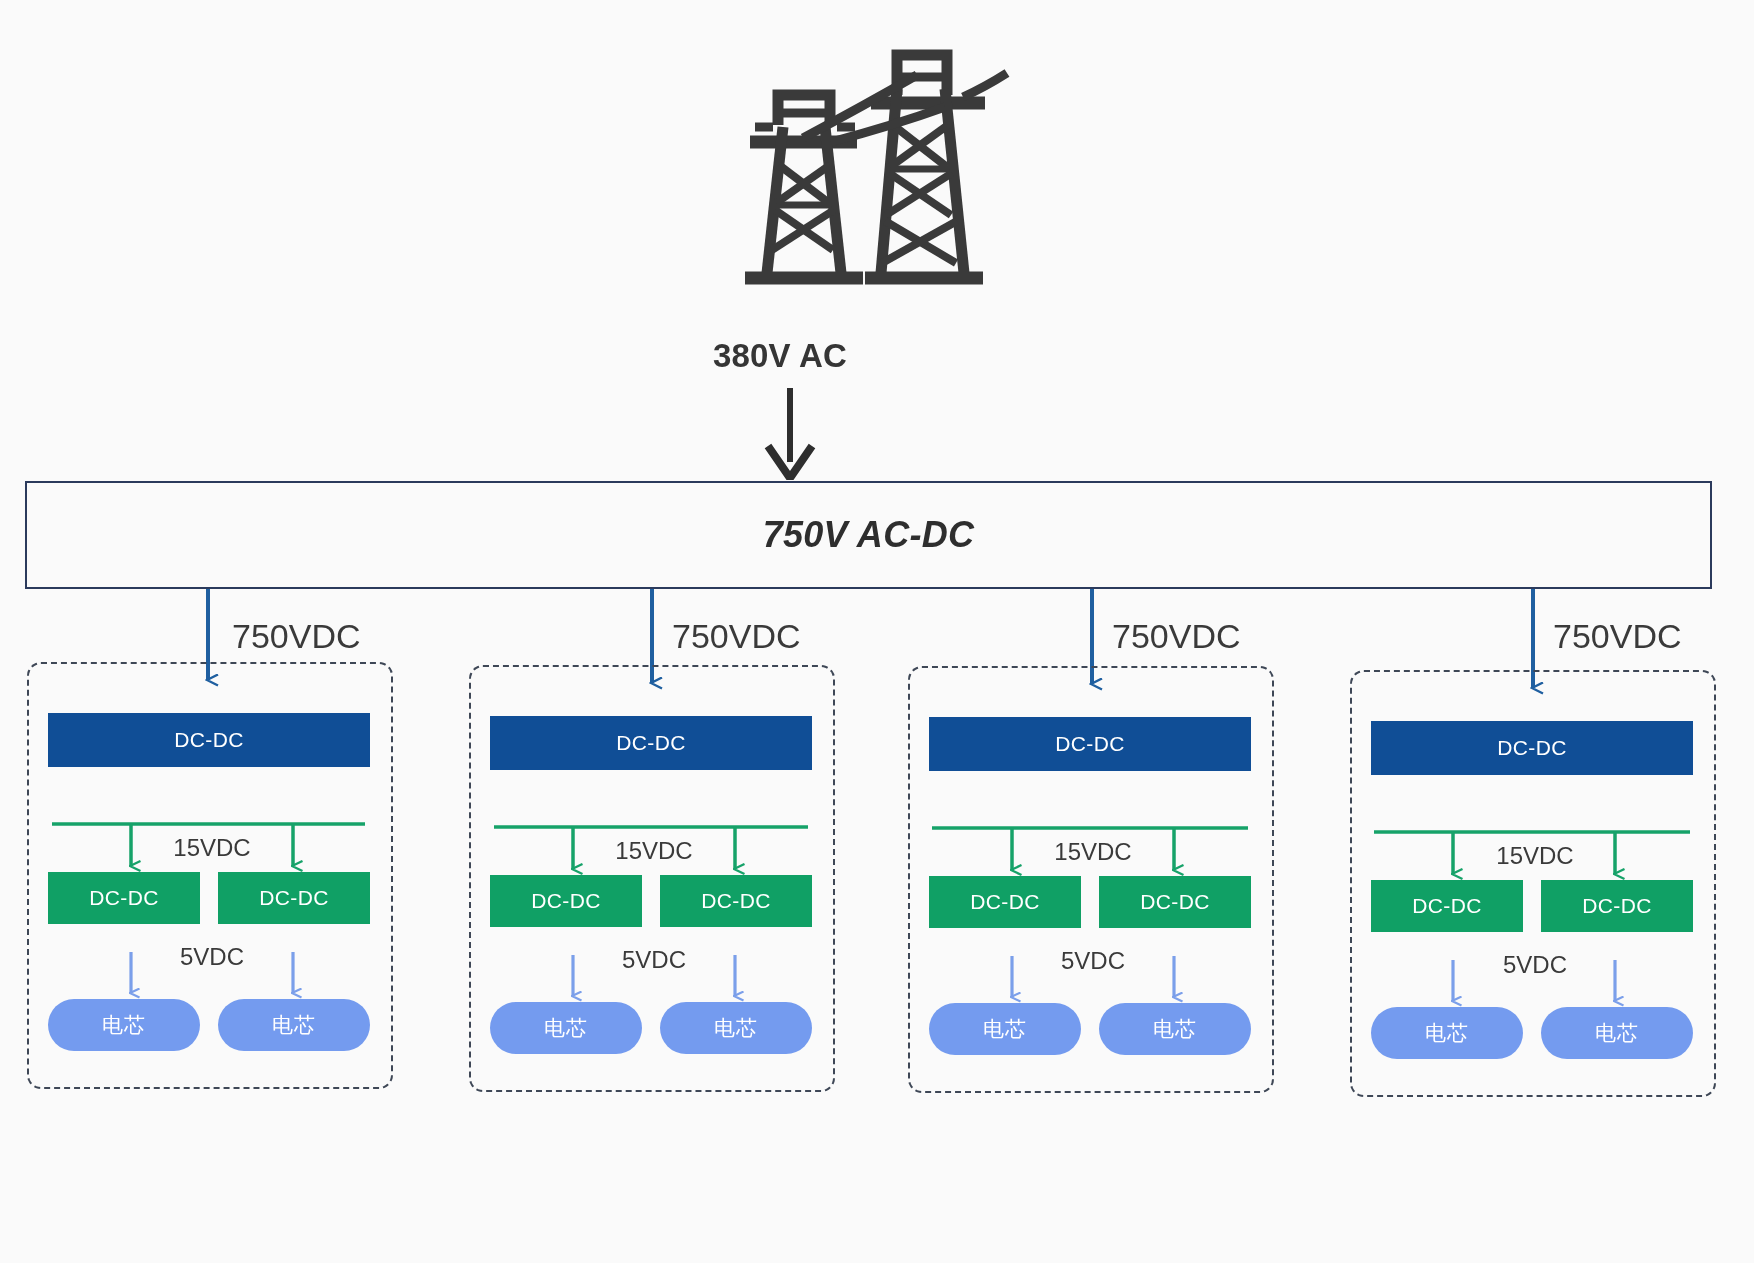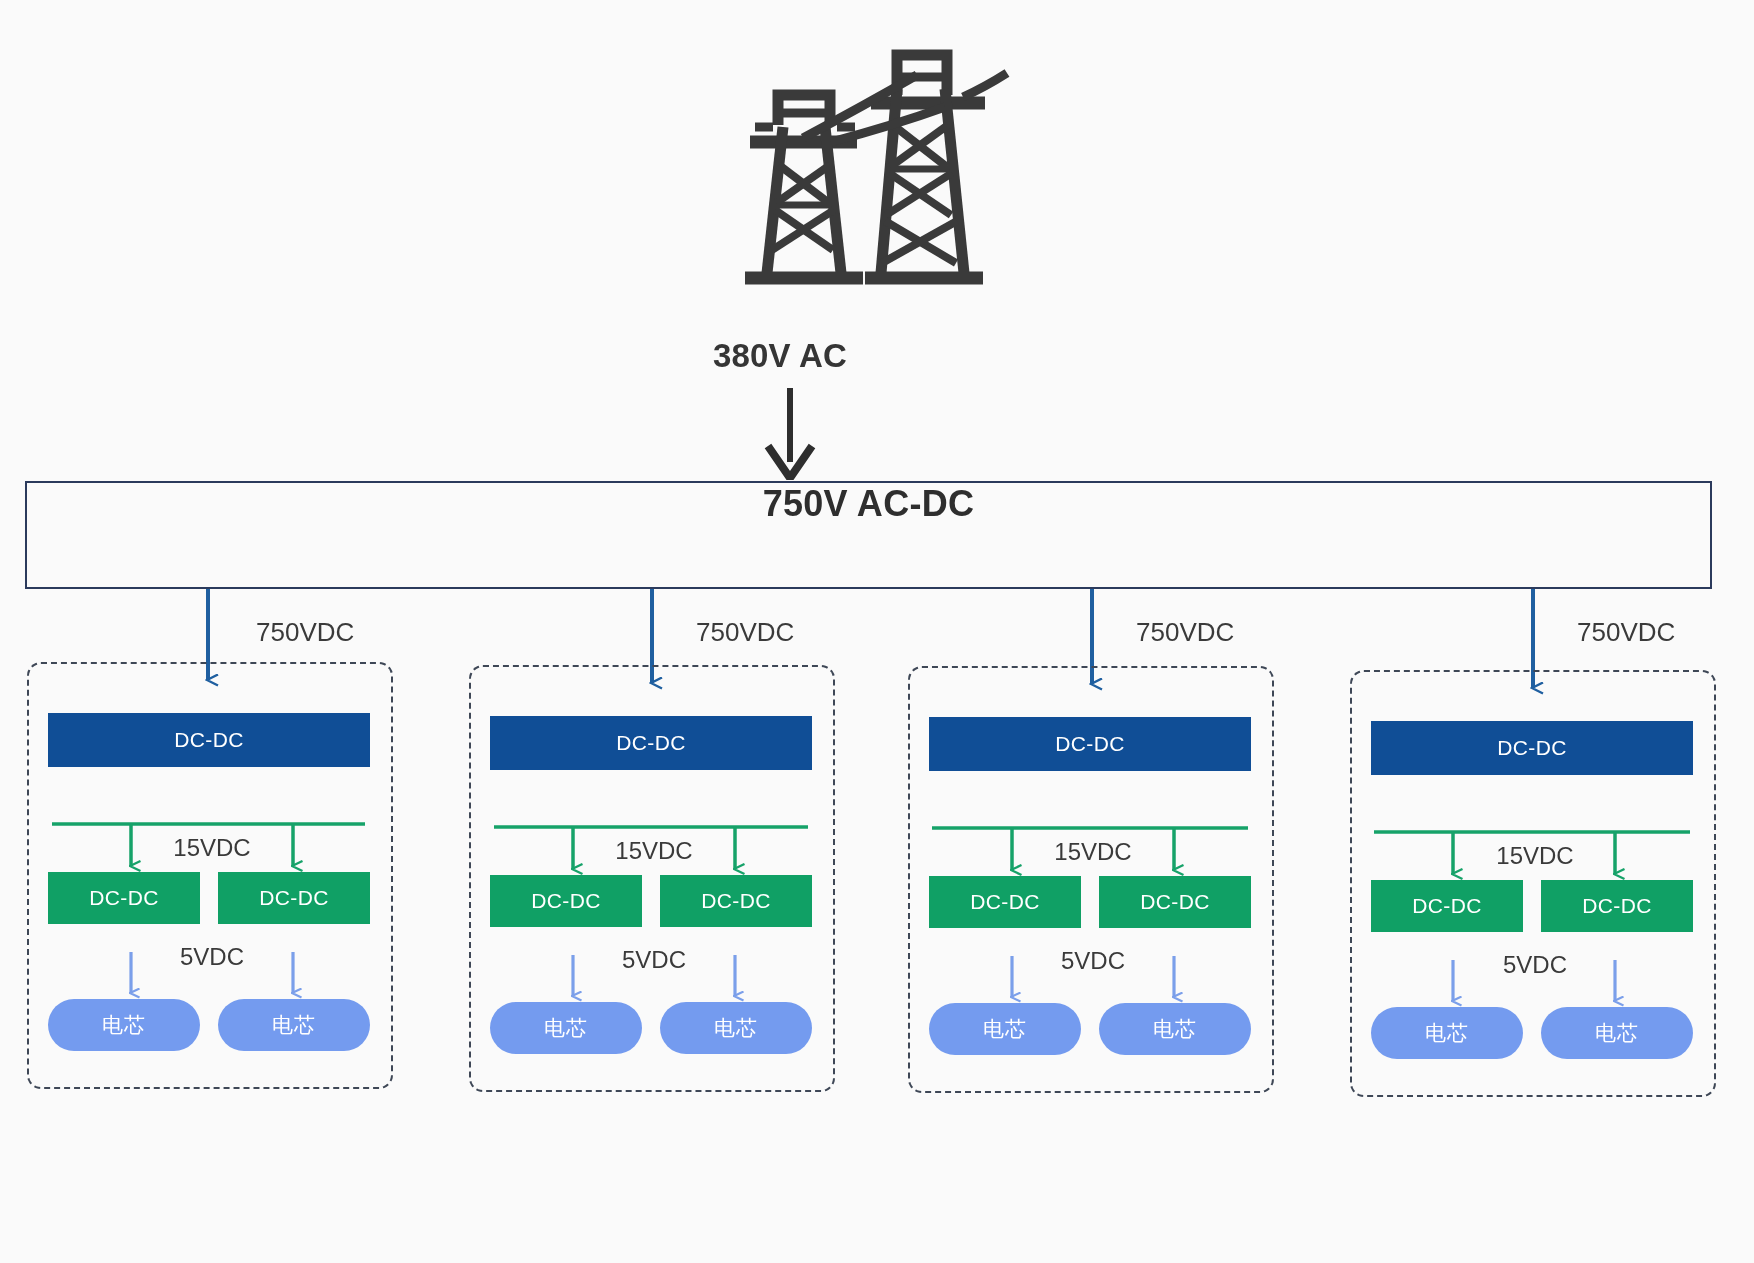--- a/index.html
+++ b/index.html
@@ -60,45 +60,46 @@
   #acdc-box {
     position: absolute;
     left: 25px;
     top: 481px;
     width: 1687px;
     height: 108px;
     box-sizing: border-box;
     border: 2px solid #2b3a5c;
     background: #fafafa;
     display: flex;
+    align-items: center;
     justify-content: center;
+    font-style: italic;
   }
   #acdc-label {
     font-size: 36px;
     font-weight: 700;
     color: #2e2e2e;
     letter-spacing: 0.3px;
     white-space: nowrap;
   }
 
   
   .group {
     position: absolute;
     box-sizing: border-box;
     border: 2.5px dashed #3e4756;
     border-radius: 14px;
     background: transparent;
   }
 
   .branch-label {
     position: absolute;
-    font-size: 26px;
+    font-size: 34px;
     color: #3a3a3a;
     white-space: nowrap;
-    margin-left: 24px;
   }
 
   .dcdc-primary {
     position: absolute;
     background: #104E96;
     color: #ffffff;
     display: flex;
     align-items: center;
     justify-content: center;
     font-size: 21px;

